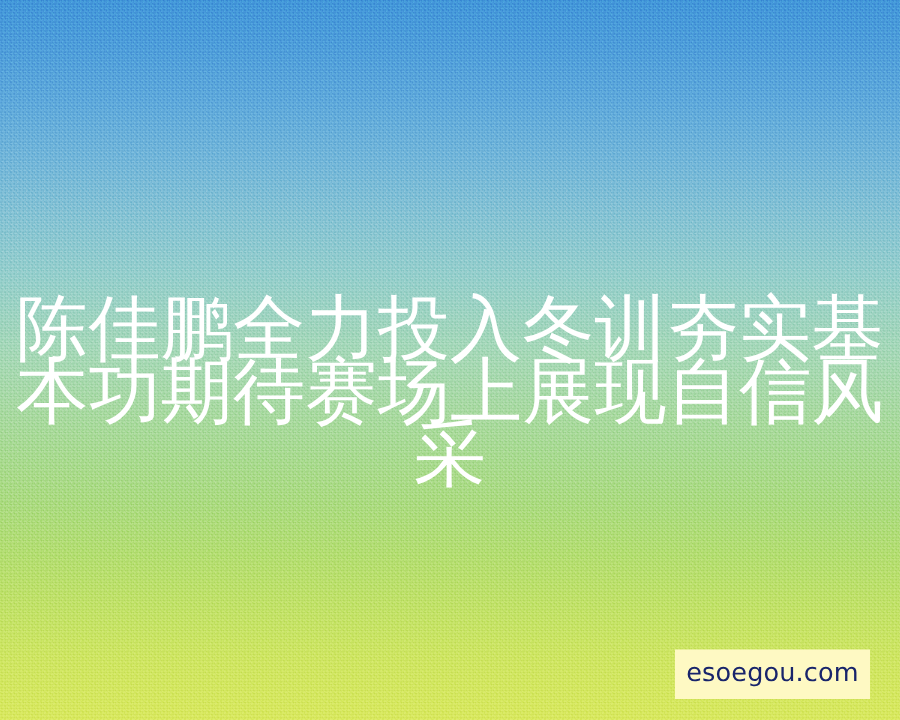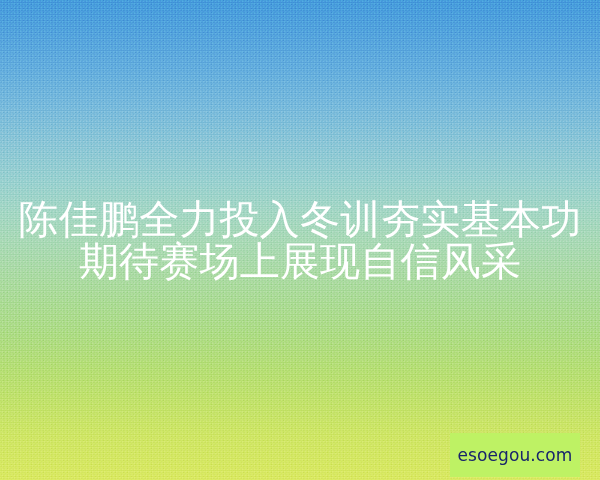--- a/index.html
+++ b/index.html
@@ -70,37 +70,37 @@
   
   #headline {
     position: absolute;
     left: 0;
     right: 0;
     top: 198px;
     padding: 0 6px;
     box-sizing: border-box;
     text-align: center;
     color: #ffffff;
-    font-size: 40px;
+    font-size: 48px;
     line-height: 42px;
     font-weight: 400;
     letter-spacing: 0.2px;
     font-family: "DejaVu Sans", "Liberation Sans", sans-serif;
     white-space: normal;
     word-break: break-all;
   }
 
   
   #watermark-badge {
     position: absolute;
     left: 450px;
     top: 433px;
     width: 130px;
-    height: 44px;
-    background: #bef264;
+    height: 33px;
+    background: #fef9c3;
     display: flex;
     align-items: center;
     justify-content: center;
   }
   #watermark-text {
     color: #18246b;
     font-size: 17px;
     line-height: 17px;
     font-weight: 400;
     letter-spacing: 0.1px;

